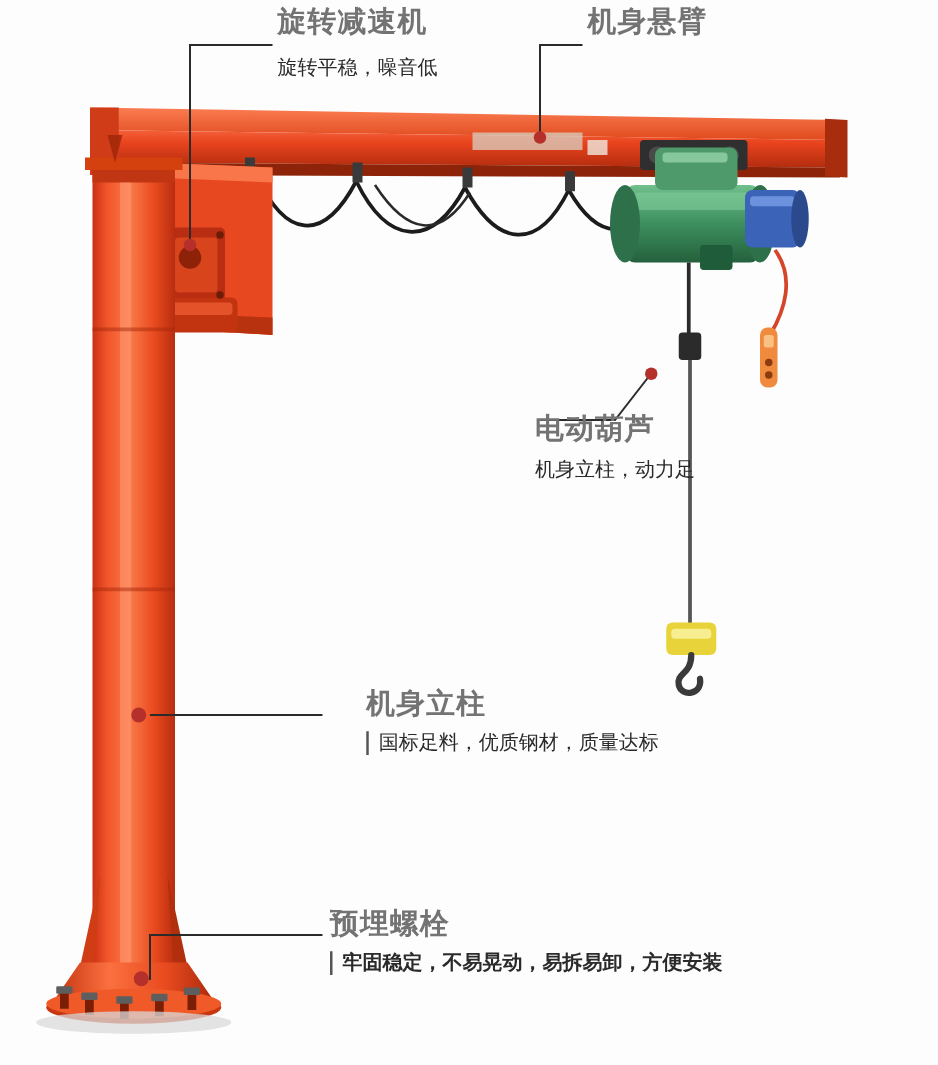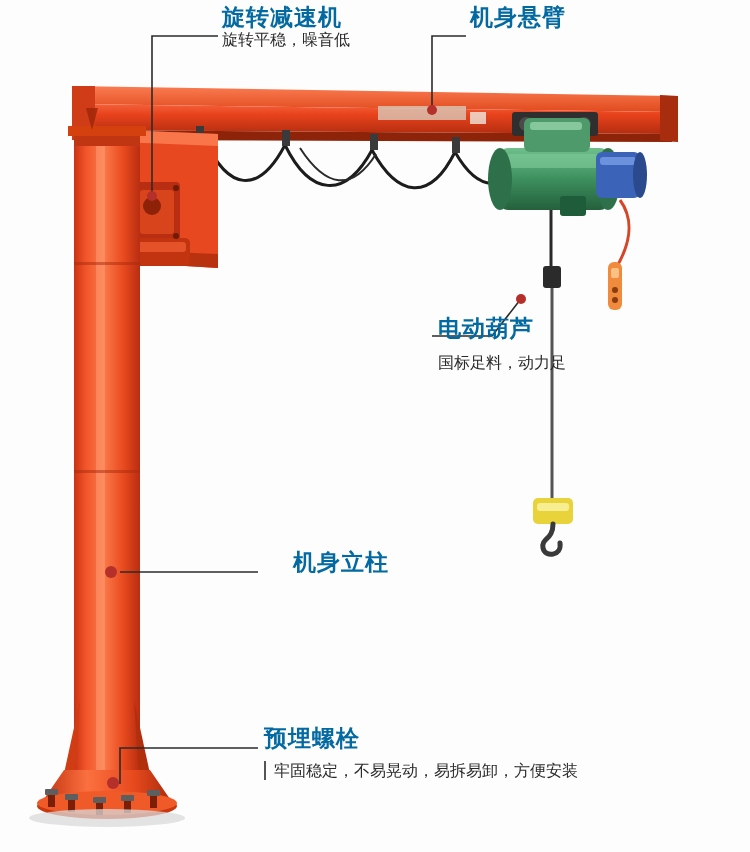--- a/index.html
+++ b/index.html
@@ -17,32 +17,32 @@
     background: #fdfdfd;
     overflow: hidden;
   }
 
   
   .crane { position: absolute; left: 0; top: 0; width: 750px; height: 852px; }
 
   
   .callout { position: absolute; }
   .callout .title {
-    color: #0369a1;
+    color: #737373;
     font-weight: bold;
     font-size: 23px;
     letter-spacing: 1px;
     white-space: nowrap;
     line-height: 1.1;
   }
   .callout .desc {
     color: #2a2a2a;
     font-size: 16px;
     white-space: nowrap;
-    margin-top: 0;
+    margin-top: 15px;
     line-height: 1.2;
   }
   .callout.boxed .desc {
     border-left: 2px solid #555;
     padding-left: 8px;
   }
 
   
   .leaders { position: absolute; left: 0; top: 0; }
 </style>
@@ -241,27 +241,28 @@
 
   <div class="callout" style="left:222px; top:5px;">
     <div class="title">旋转减速机</div>
     <div class="desc">旋转平稳，噪音低</div>
   </div>
 
   <div class="callout" style="left:470px; top:5px;text-align:right;">
     <div class="title">机身悬臂</div>
   </div>
 
-  <div class="callout" style="left:428px; top:316px;margin-left:10px;">
+  <div class="callout" style="left:428px; top:330px;">
     <div class="title">电动葫芦</div>
-    <div class="desc" style="margin-top:12px;">国标足料，动力足</div>
+    <div class="desc" style="margin-top:12px;">机身立柱，动力足</div>
   </div>
 
   <div class="callout boxed" style="left:264px; top:550px;margin-left:29px;">
     <div class="title">机身立柱</div>
+    <div class="desc" style="margin-top:10px;">国标足料，优质钢材，质量达标</div>
   </div>
 
   <div class="callout boxed" style="left:264px; top:726px;">
     <div class="title">预埋螺栓</div>
-    <div class="desc" style="margin-top:10px;">牢固稳定，不易晃动，易拆易卸，方便安装</div>
+    <div class="desc" style="margin-top:10px;font-weight:bold;">牢固稳定，不易晃动，易拆易卸，方便安装</div>
   </div>
 
 </div>
 
 </body></html>

